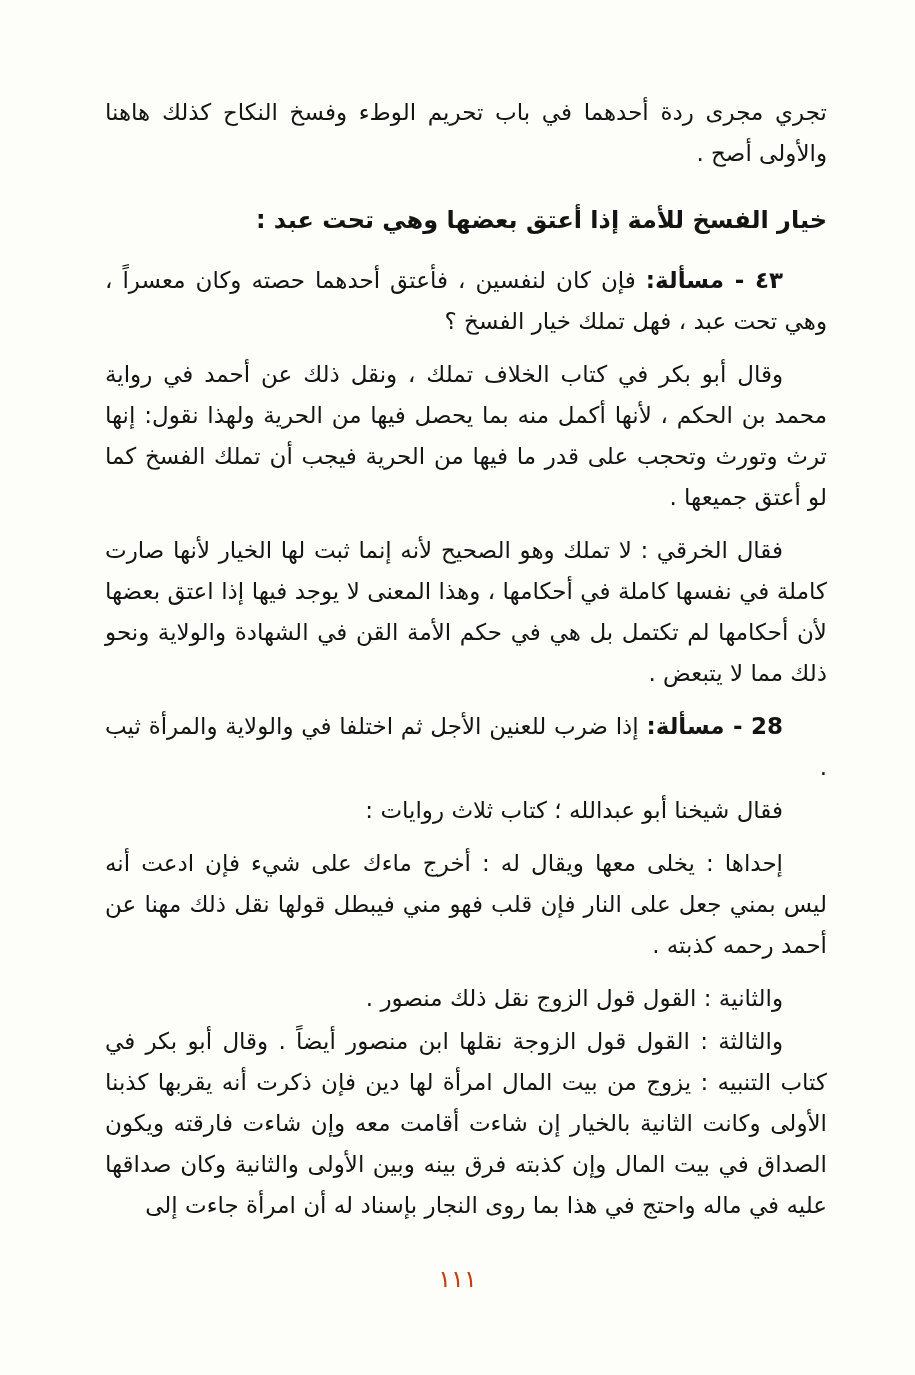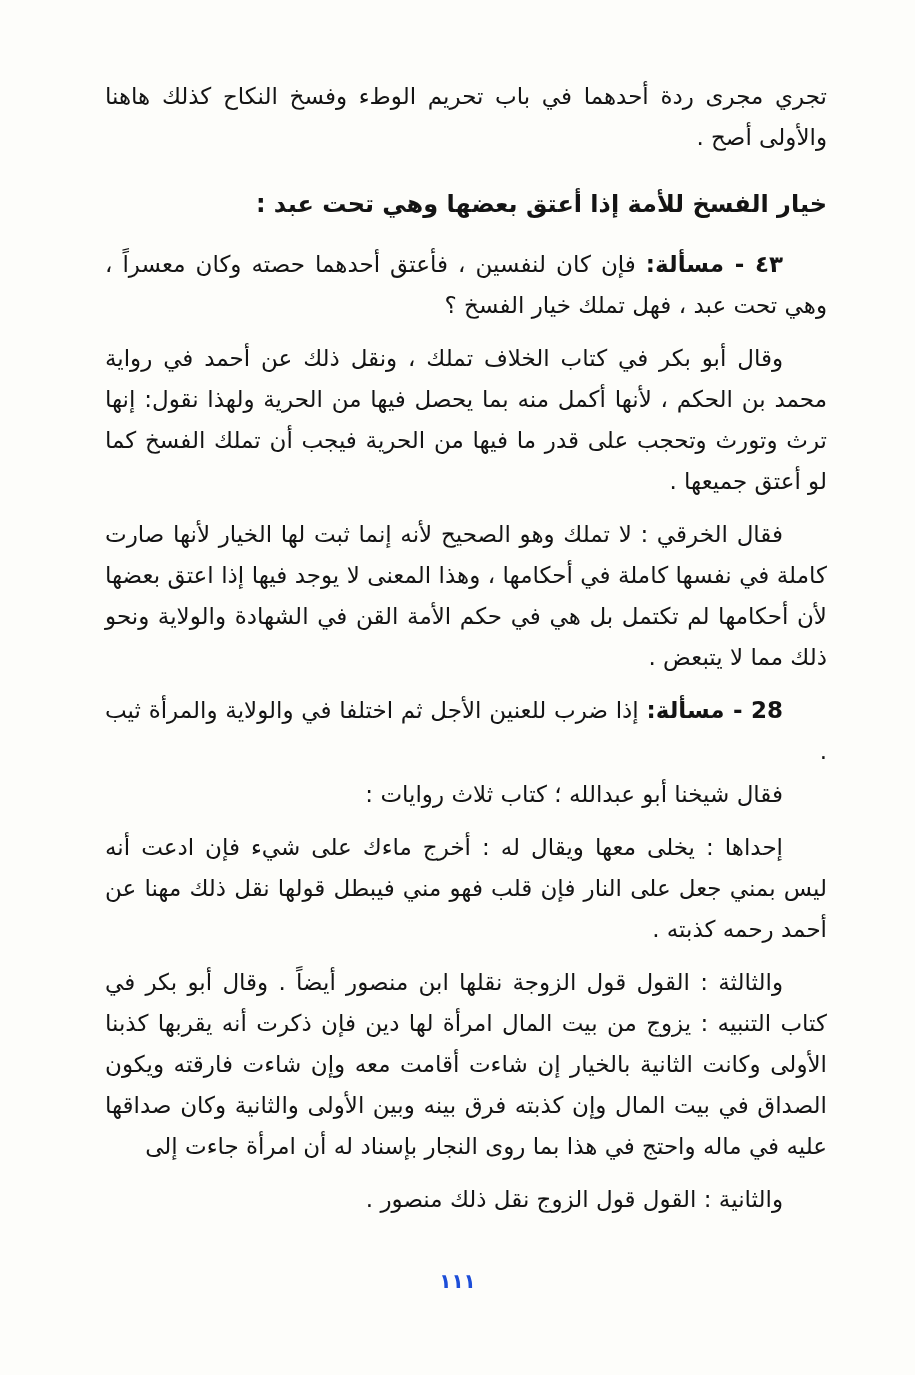--- a/index.html
+++ b/index.html
@@ -14,21 +14,21 @@
     height: 1375px;
     margin: 0 auto;
     background: #fdfdfa;
     color: #141414;
     direction: rtl;
     overflow: hidden;
     box-sizing: border-box;
   }
   .text-area {
     position: absolute;
-    top: 76px;
+    top: 92px;
     right: 88px;
     left: 85px;
     text-align: justify;
     margin-left: 20px;
   }
   p.body {
     font-size: 23px;
     line-height: 41px;
     margin: 0 0 12px 0;
   }
@@ -47,24 +47,23 @@
   }
   .lead {
     font-weight: bold;
   }
   .page-number {
     position: absolute;
     bottom: 82px;
     left: 0;
     right: 0;
     text-align: center;
-    font-size: 20px;
+    font-size: 24px;
     letter-spacing: 2px;
-    color: #1d4ed8;
-    font-weight: bold;
+    color: #c2410c;
   }
 </style>
 </head>
 <body>
 
 <div class="page">
   <div class="text-area">
 
     <p class="body">تجري مجرى ردة أحدهما في باب تحريم الوطء وفسخ النكاح كذلك هاهنا والأولى أصح .</p>
 
@@ -76,20 +75,20 @@
 
     <p class="body indent">فقال الخرقي : لا تملك وهو الصحيح لأنه إنما ثبت لها الخيار لأنها صارت كاملة في نفسها كاملة في أحكامها ، وهذا المعنى لا يوجد فيها إذا اعتق بعضها لأن أحكامها لم تكتمل بل هي في حكم الأمة القن في الشهادة والولاية ونحو ذلك مما لا يتبعض .</p>
 
 
     <p class="body indent tight"><span class="lead">28 - مسألة:</span><span> إذا ضرب للعنين الأجل ثم اختلفا في والولاية والمرأة ثيب .</span></p>
 
     <p class="body indent">فقال شيخنا أبو عبدالله ؛ كتاب ثلاث روايات :</p>
 
     <p class="body indent">إحداها : يخلى معها ويقال له : أخرج ماءك على شيء فإن ادعت أنه ليس بمني جعل على النار فإن قلب فهو مني فيبطل قولها نقل ذلك مهنا عن أحمد رحمه كذبته .</p>
 
+    <p class="body indent tight">والثانية : القول قول الزوج نقل ذلك منصور .</p>
+
     <p class="body indent">والثالثة : القول قول الزوجة نقلها ابن منصور أيضاً . وقال أبو بكر في كتاب التنبيه : يزوج من بيت المال امرأة لها دين فإن ذكرت أنه يقربها كذبنا الأولى وكانت الثانية بالخيار إن شاءت أقامت معه وإن شاءت فارقته ويكون الصداق في بيت المال وإن كذبته فرق بينه وبين الأولى والثانية وكان صداقها عليه في ماله واحتج في هذا بما روى النجار بإسناد له أن امرأة جاءت إلى</p>
-
-    <p class="body indent tight">والثانية : القول قول الزوج نقل ذلك منصور .</p>
 
   </div>
 
   <div class="page-number">١١١</div>
 </div>
 
 </body></html>

